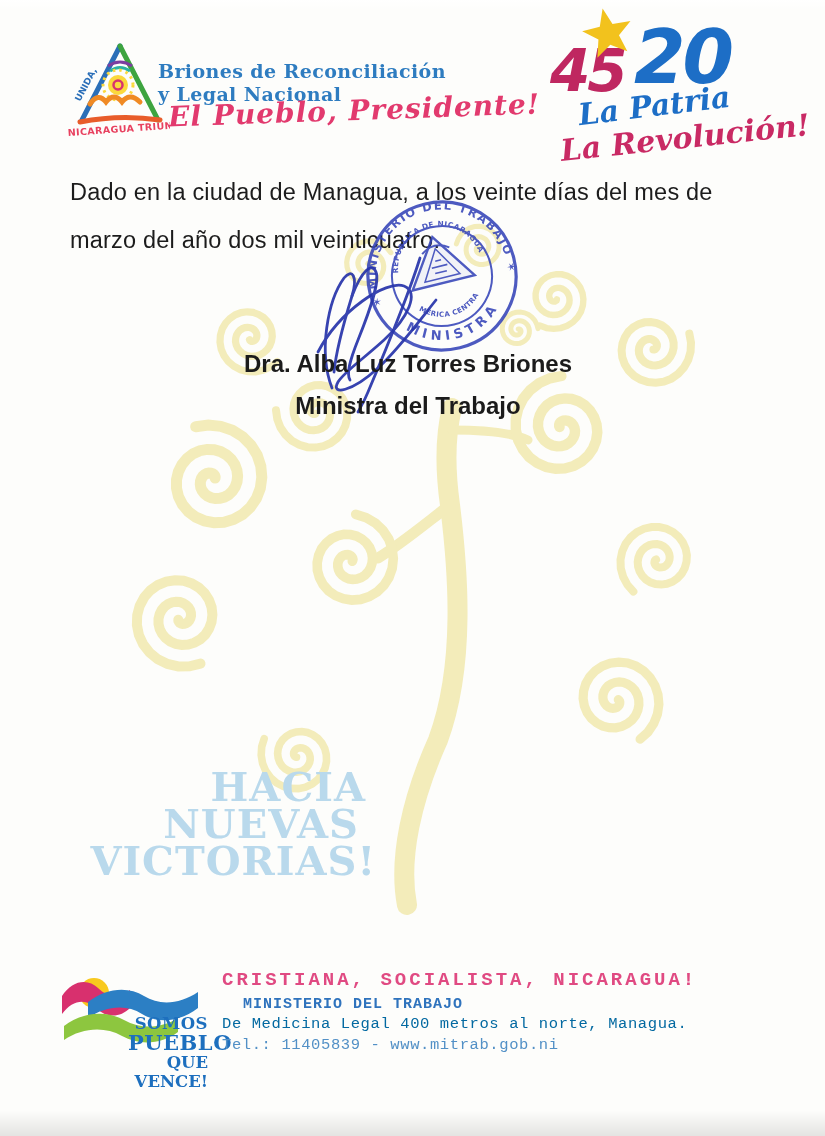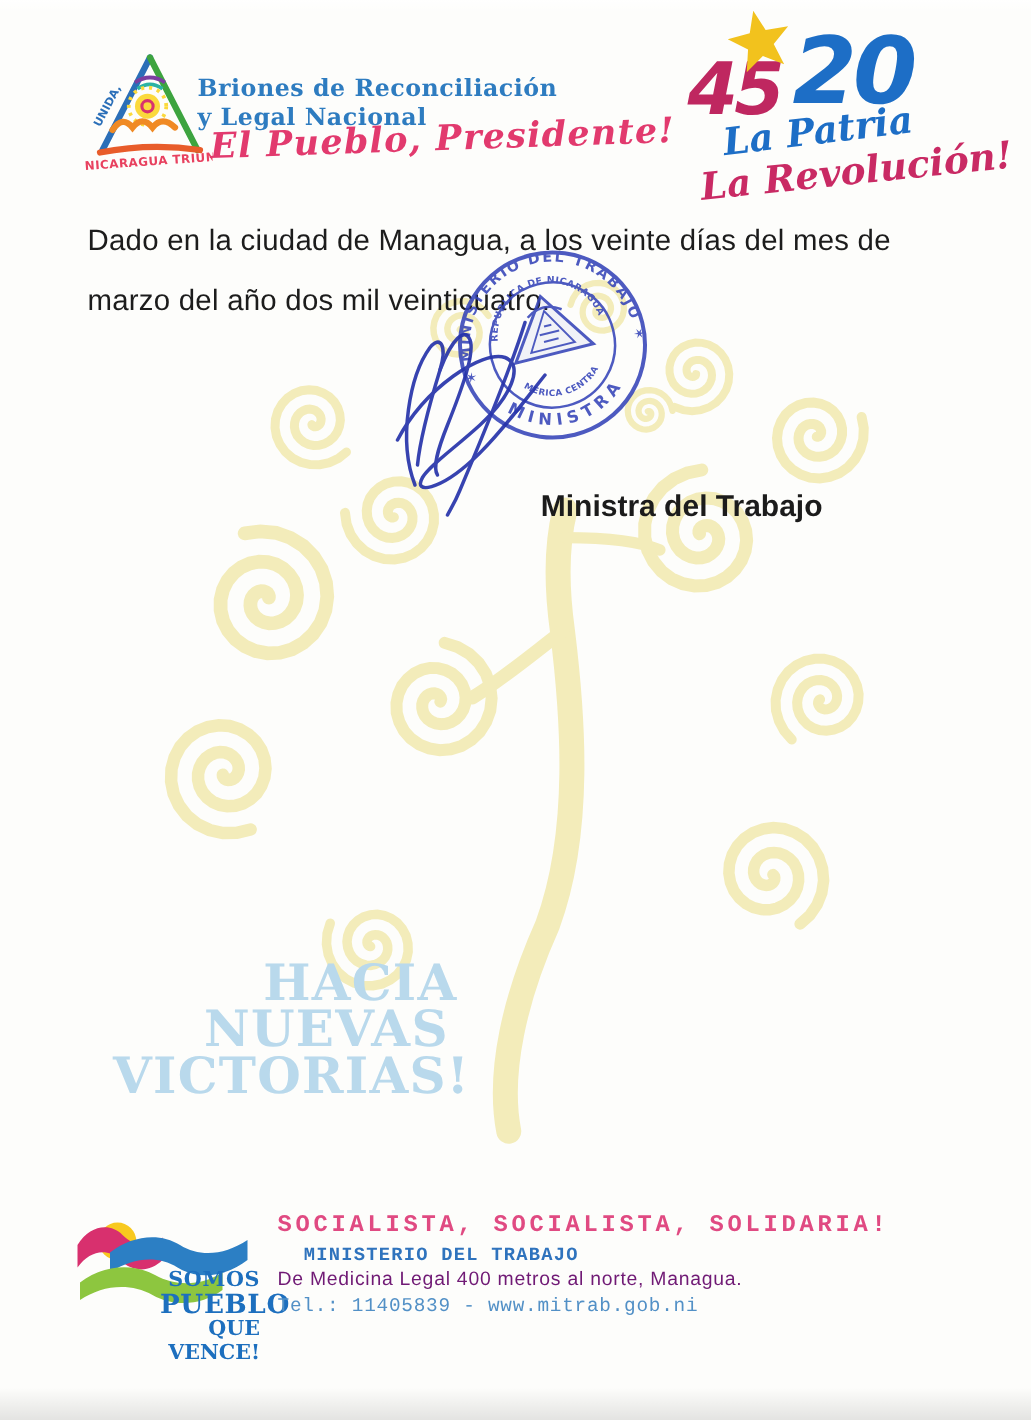--- a/index.html
+++ b/index.html
@@ -23,39 +23,39 @@
   .lapatria{left:578px;top:88px;color:#1d6ec6;font-family:"DejaVu Serif",serif;
             font-style:italic;font-weight:bold;font-size:30px;transform:rotate(-7deg);}
   .larev{left:560px;top:120px;color:#c92a64;font-family:"DejaVu Serif",serif;
          font-style:italic;font-weight:bold;font-size:30px;transform:rotate(-6deg);}
 
   
   .paragraph{left:70px;top:169px;width:700px;color:#1c1c1c;font-size:23.5px;
              line-height:47.5px;letter-spacing:.2px;}
   .signer{left:158px;width:500px;text-align:center;color:#1b1b1b;font-weight:bold;font-size:24px;}
   .signer-name{top:350px;}
-  .signer-title{top:392px;text-align:right;}
+  .signer-title{top:392px;}
 
   
   .victory{left:90px;top:768px;width:286px;text-align:right;color:#b9d9ec;
            font-family:"DejaVu Serif",serif;font-weight:bold;font-size:40px;line-height:37px;letter-spacing:1px;}
   .victory .l1{padding-right:10px;}
   .victory .l2{padding-right:17px;}
 
   
   .f-somos{left:128px;top:982px;width:80px;text-align:right;color:#1d6fbe;
            font-family:"DejaVu Serif",serif;font-weight:bold;margin-top:33px;}
   .f-somos .s1{font-size:16.5px;line-height:17px;letter-spacing:.5px;}
   .f-somos .s2{font-size:21px;line-height:21px;letter-spacing:.5px;}
   .f-somos .s3{font-size:16.5px;line-height:19px;}
   .f-slogan{left:222px;top:969px;color:#e04a82;font-family:"Liberation Mono",monospace;
             font-weight:bold;font-size:19px;letter-spacing:3px;}
   .f-ministry{left:222px;top:996px;color:#2f73bd;font-family:"Liberation Mono",monospace;
               font-weight:bold;font-size:15px;letter-spacing:1px;padding-left:21px;}
-  .f-address{left:222px;top:1015px;color:#701a75;font-family:Liberation Sans, sans-serif;
+  .f-address{left:222px;top:1015px;color:#0369a1;font-family:Liberation Mono, monospace;
              font-size:15.5px;letter-spacing:.6px;}
   .f-tel{left:222px;top:1036px;color:#5290c6;font-family:"Liberation Mono",monospace;
          font-size:15.5px;letter-spacing:.6px;}
 
   svg text{font-family:"DejaVu Sans",sans-serif;}
 </style>
 </head>
 <body>
 
 <div class="page">
@@ -147,32 +147,33 @@
 
   <svg class="abs" style="left:290px;top:235px;" width="180" height="190" viewBox="0 0 180 190">
     <g fill="none" stroke="#2734aa" stroke-width="2.8" stroke-linecap="round" opacity="0.92">
       <path d="M 42,153 C 28,117 38,65 54,43 C 62,33 68,41 62,61 C 54,87 46,117 44,137"></path>
       <path d="M 62,61 C 72,35 82,27 86,37 C 90,47 80,75 68,105 C 60,125 56,139 60,145"></path>
       <path d="M 28,117 C 50,75 96,45 114,51 C 130,57 118,83 94,105 C 72,125 54,137 48,147 C 40,161 62,157 88,133 C 108,115 130,85 146,65"></path>
       <path d="M 130,23 C 120,55 100,105 78,157 C 74,167 70,173 68,177"></path>
     </g>
   </svg>
 
+  <div class="abs signer signer-name">Dra. Alba Luz Torres Briones</div>
   <div class="abs signer signer-title">Ministra del Trabajo</div>
 
   <svg class="abs" style="left:58px;top:968px;" width="150" height="90" viewBox="0 0 150 90">
     <circle cx="36" cy="25" r="15" fill="#f8c91f"></circle>
     <path d="M 4,28 C 14,12 30,10 40,20 C 50,30 62,30 72,22 L 72,40 C 62,50 48,50 38,40 C 28,30 14,32 4,46 Z" fill="#d8306e"></path>
     <path d="M 30,34 C 48,20 70,18 86,28 C 102,38 122,36 140,24 L 140,40 C 122,54 100,56 84,46 C 68,36 48,38 30,50 Z" fill="#2c7fc4"></path>
     <path d="M 6,58 C 24,44 48,42 66,52 C 84,62 104,60 120,50 L 120,64 C 104,76 82,78 64,68 C 46,58 24,60 6,72 Z" fill="#8dc63f"></path>
   </svg>
   <div class="abs f-somos">
     <div class="s1">SOMOS</div>
     <div class="s2">PUEBLO</div>
     <div class="s3">QUE VENCE!</div>
   </div>
 
-  <div class="abs f-slogan">SOCIALISTA, SOCIALISTA, SOLIDARIA!</div>
+  <div class="abs f-slogan">CRISTIANA, SOCIALISTA, NICARAGUA!</div>
   <div class="abs f-ministry">MINISTERIO DEL TRABAJO</div>
   <div class="abs f-address">De Medicina Legal 400 metros al norte, Managua.</div>
   <div class="abs f-tel">Tel.: 11405839 - www.mitrab.gob.ni</div>
 
 </div>
 
 </body></html>

